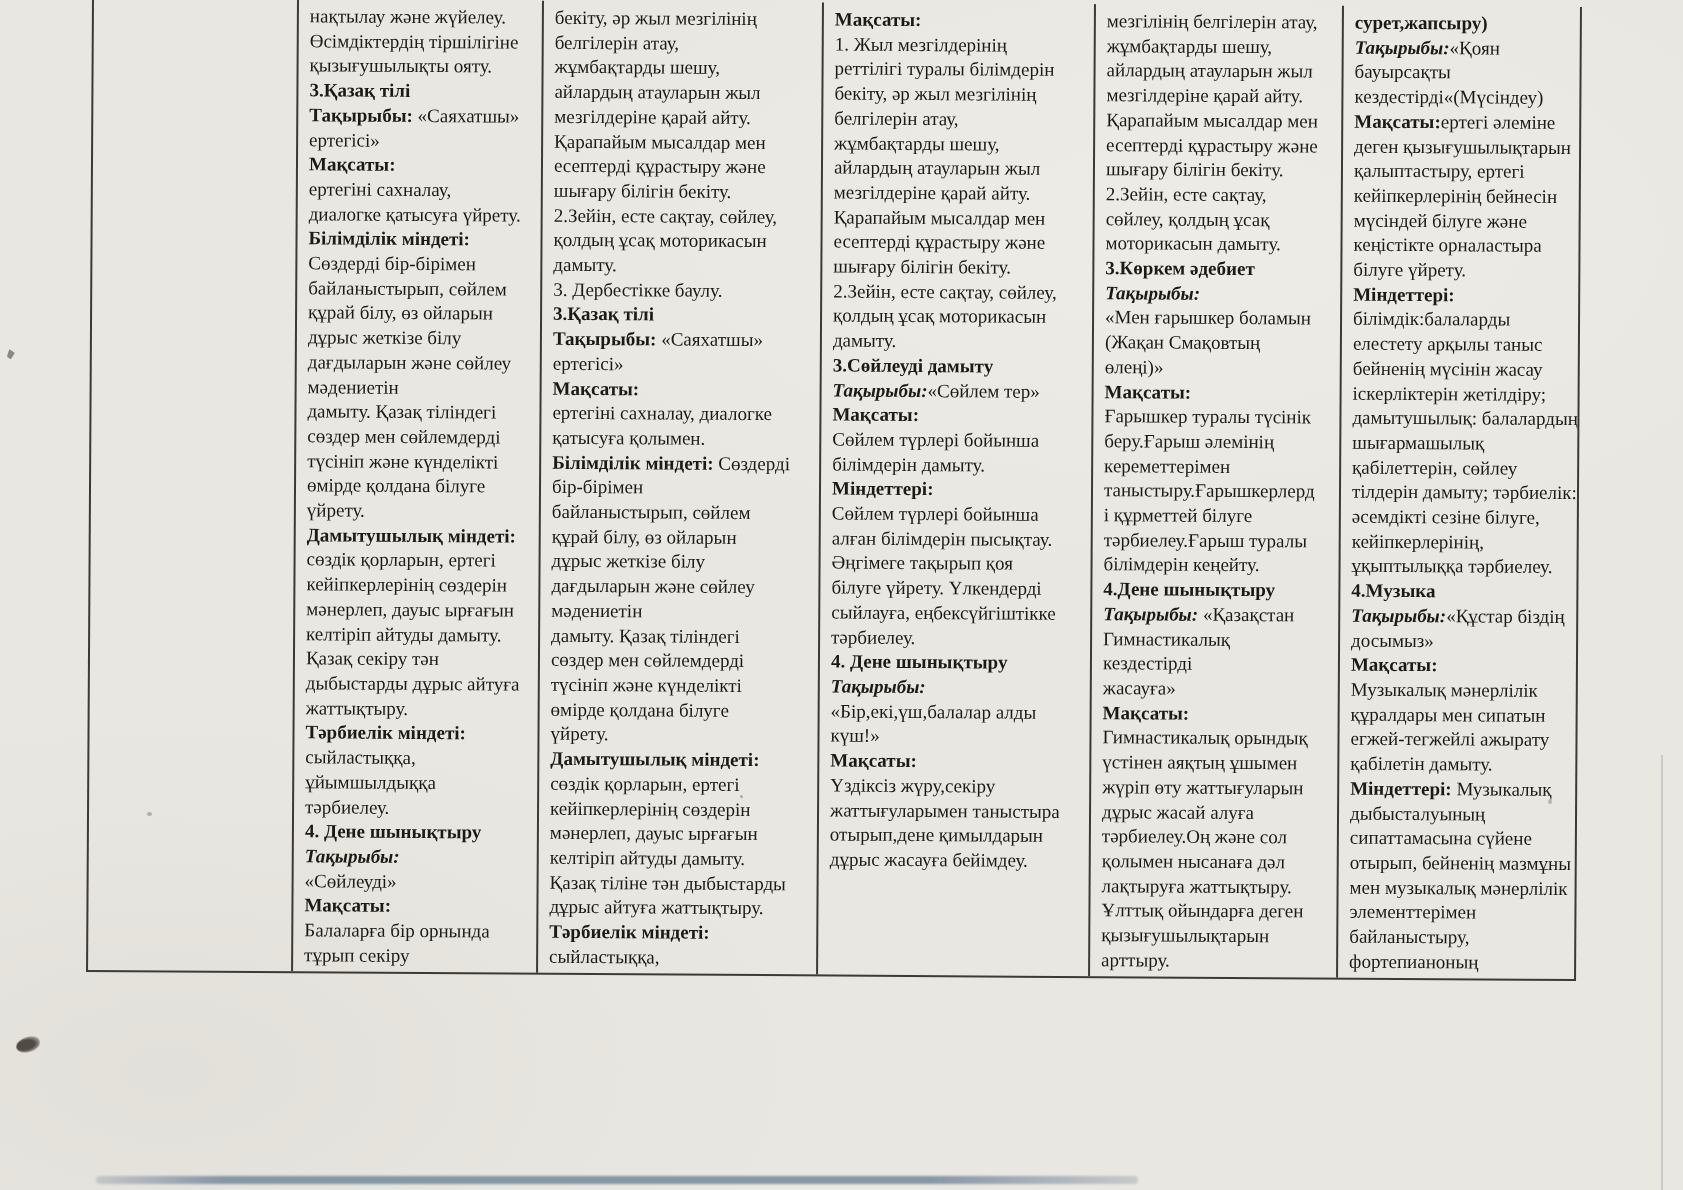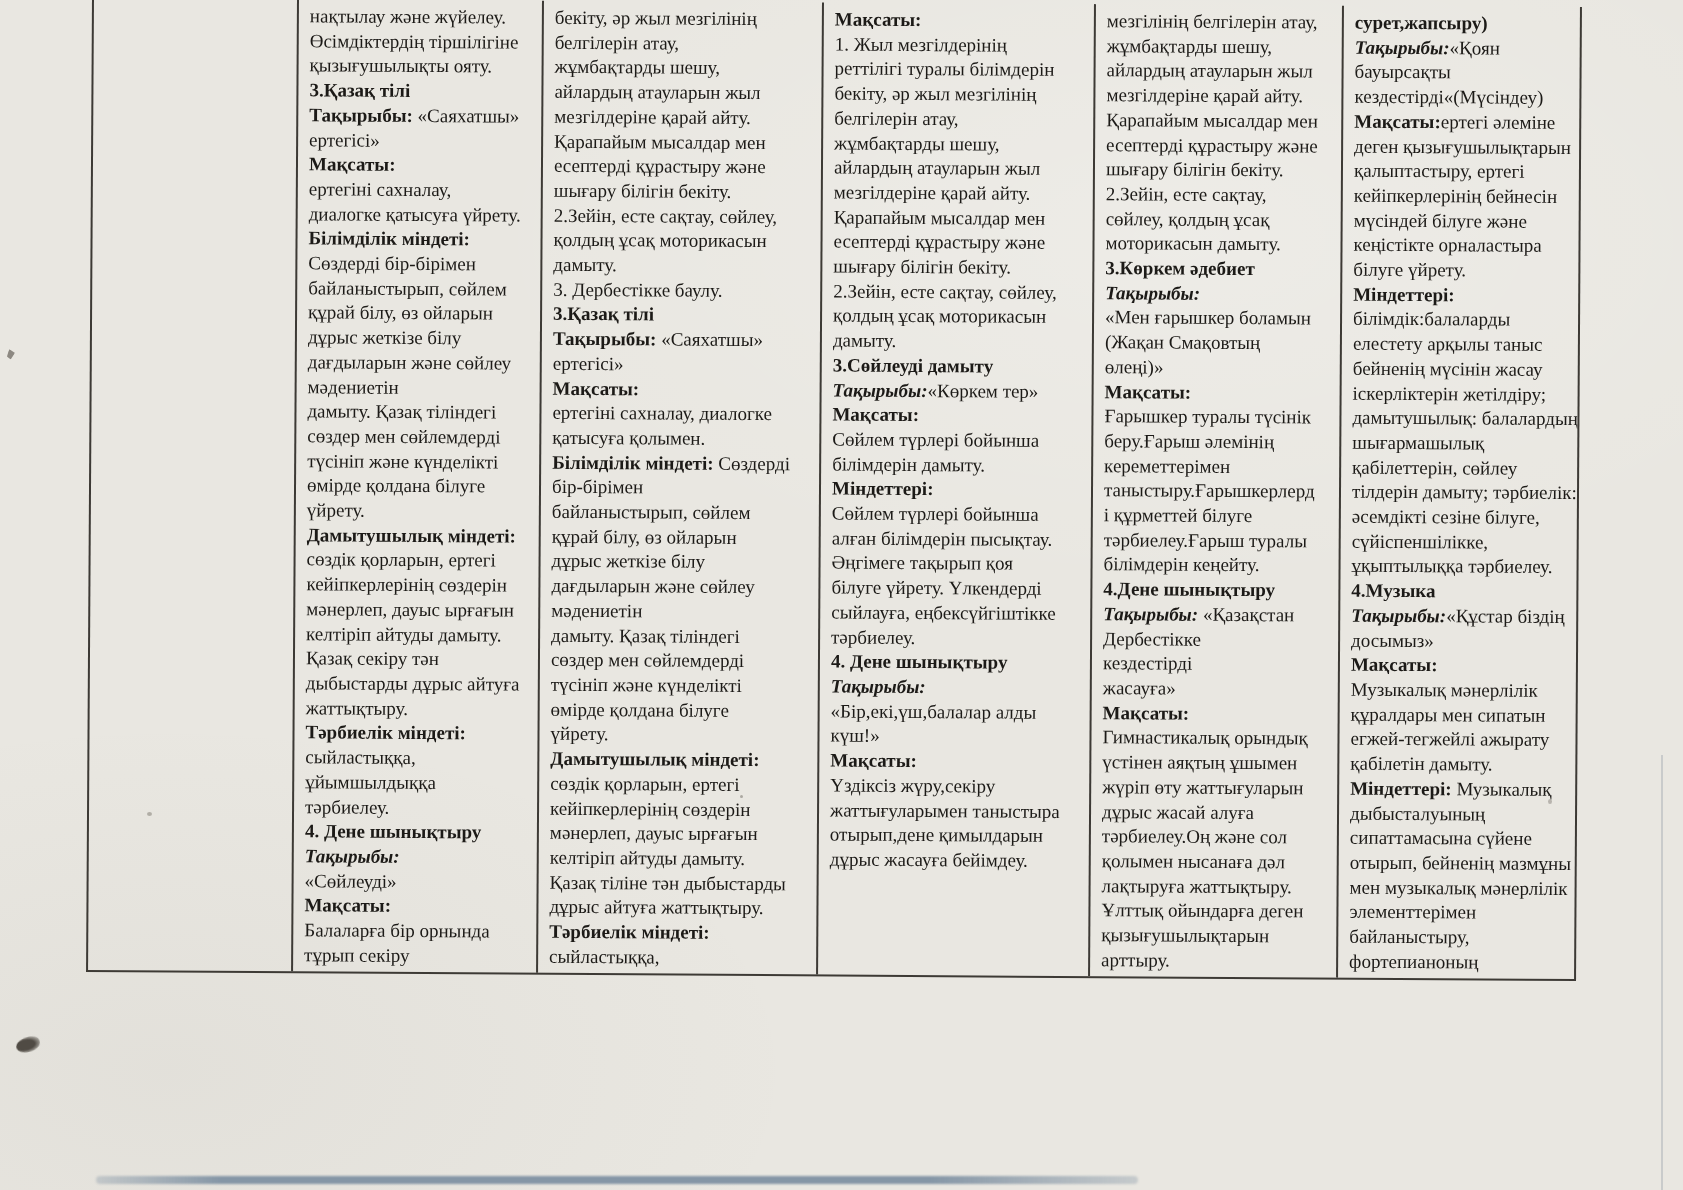--- a/index.html
+++ b/index.html
@@ -160,21 +160,21 @@
         <div class="line"><span>жұмбақтарды шешу,</span></div>
         <div class="line"><span>айлардың атауларын жыл</span></div>
         <div class="line"><span>мезгілдеріне қарай айту.</span></div>
         <div class="line"><span>Қарапайым мысалдар мен</span></div>
         <div class="line"><span>есептерді құрастыру және</span></div>
         <div class="line"><span>шығару білігін бекіту.</span></div>
         <div class="line"><span>2.Зейін, есте сақтау, сөйлеу,</span></div>
         <div class="line"><span>қолдың ұсақ моторикасын</span></div>
         <div class="line"><span>дамыту.</span></div>
         <div class="line"><span class="b">3.Сөйлеуді дамыту</span></div>
-        <div class="line"><span class="b i">Тақырыбы:</span><span>«Көркем тер»</span></div>
+        <div class="line"><span class="b i">Тақырыбы:</span><span>«Сөйлем тер»</span></div>
         <div class="line"><span class="b">Мақсаты:</span></div>
         <div class="line"><span>Сөйлем түрлері бойынша</span></div>
         <div class="line"><span>білімдерін дамыту.</span></div>
         <div class="line"><span class="b">Міндеттері:</span></div>
         <div class="line"><span>Сөйлем түрлері бойынша</span></div>
         <div class="line"><span>алған білімдерін пысықтау.</span></div>
         <div class="line"><span>Әңгімеге тақырып қоя</span></div>
         <div class="line"><span>білуге үйрету. Үлкендерді</span></div>
         <div class="line"><span>сыйлауға, еңбексүйгіштікке</span></div>
         <div class="line"><span>тәрбиелеу.</span></div>
@@ -207,21 +207,21 @@
         <div class="line"><span class="b">Мақсаты:</span></div>
         <div class="line"><span>Ғарышкер туралы түсінік</span></div>
         <div class="line"><span>беру.Ғарыш әлемінің</span></div>
         <div class="line"><span>кереметтерімен</span></div>
         <div class="line"><span>таныстыру.Ғарышкерлерд</span></div>
         <div class="line"><span>і құрметтей білуге</span></div>
         <div class="line"><span>тәрбиелеу.Ғарыш туралы</span></div>
         <div class="line"><span>білімдерін кеңейту.</span></div>
         <div class="line"><span class="b">4.Дене шынықтыру</span></div>
         <div class="line"><span class="b i">Тақырыбы:</span><span> «Қазақстан</span></div>
-        <div class="line"><span>Дербестікке</span></div>
+        <div class="line"><span>Гимнастикалық</span></div>
         <div class="line"><span>кездестірді</span></div>
         <div class="line"><span>жасауға»</span></div>
         <div class="line"><span class="b">Мақсаты:</span></div>
         <div class="line"><span>Гимнастикалық орындық</span></div>
         <div class="line"><span>үстінен аяқтың ұшымен</span></div>
         <div class="line"><span>жүріп өту жаттығуларын</span></div>
         <div class="line"><span>дұрыс жасай алуға</span></div>
         <div class="line"><span>тәрбиелеу.Оң және сол</span></div>
         <div class="line"><span>қолымен нысанаға дәл</span></div>
         <div class="line"><span>лақтыруға жаттықтыру.</span></div>
@@ -244,21 +244,21 @@
         <div class="line"><span class="b">Міндеттері:</span></div>
         <div class="line"><span>білімдік:балаларды</span></div>
         <div class="line"><span>елестету арқылы таныс</span></div>
         <div class="line"><span>бейненің мүсінін жасау</span></div>
         <div class="line"><span>іскерліктерін жетілдіру;</span></div>
         <div class="line"><span>дамытушылық: балалардың</span></div>
         <div class="line"><span>шығармашылық</span></div>
         <div class="line"><span>қабілеттерін, сөйлеу</span></div>
         <div class="line"><span>тілдерін дамыту; тәрбиелік:</span></div>
         <div class="line"><span>әсемдікті сезіне білуге,</span></div>
-        <div class="line"><span>сүйіспеншілікке,</span></div>
+        <div class="line"><span>кейіпкерлерінің,</span></div>
         <div class="line"><span>ұқыптылыққа тәрбиелеу.</span></div>
         <div class="line"><span class="b">4.Музыка</span></div>
         <div class="line"><span class="b i">Тақырыбы:</span><span>«Құстар біздің</span></div>
         <div class="line"><span>досымыз»</span></div>
         <div class="line"><span class="b">Мақсаты:</span></div>
         <div class="line"><span>Музыкалық мәнерлілік</span></div>
         <div class="line"><span>құралдары мен сипатын</span></div>
         <div class="line"><span>егжей-тегжейлі ажырату</span></div>
         <div class="line"><span>қабілетін дамыту.</span></div>
         <div class="line"><span class="b">Міндеттері:</span><span>  Музыкалық</span></div>

